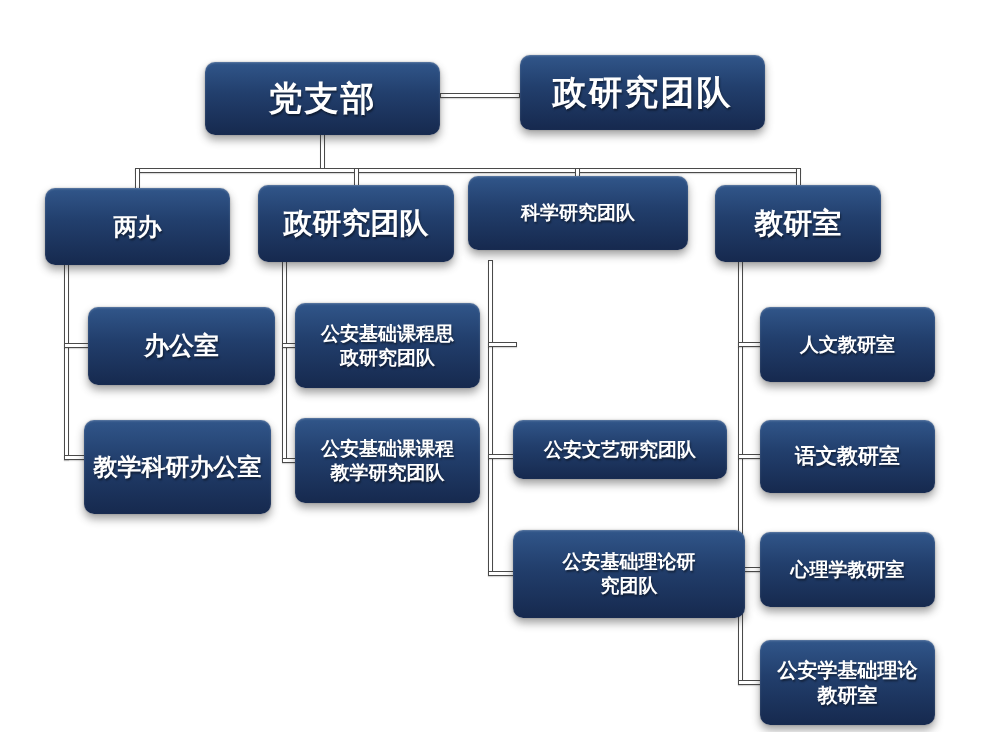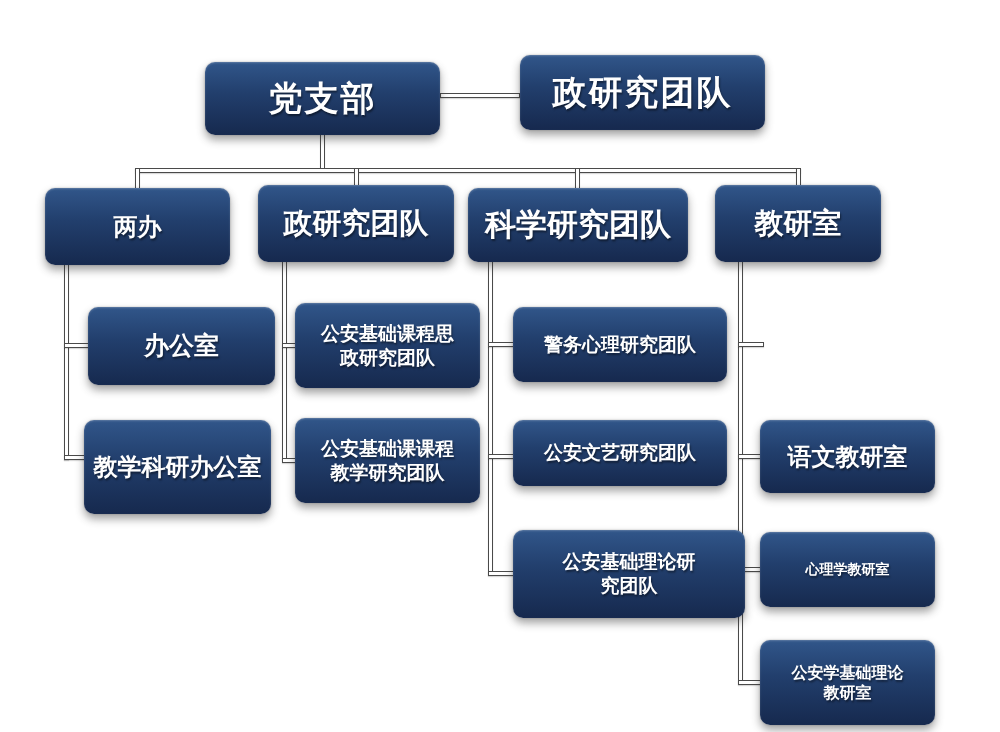--- a/index.html
+++ b/index.html
@@ -83,21 +83,21 @@
   <div class="node lvl1" style="left:520px;top:55px;width:245px;height:75px;font-size:34px">
     <span class="label">政研究团队</span>
   </div>
 
   <div class="node" style="left:45px;top:188px;width:185px;height:77px;font-size:24px">
     <span class="label">两办</span>
   </div>
   <div class="node" style="left:258px;top:185px;width:196px;height:77px;font-size:29px">
     <span class="label">政研究团队</span>
   </div>
-  <div class="node" style="left:468px;top:188px;width:220px;height:74px;font-size:31px">
+  <div class="node" style="left:468px;top:176px;width:220px;height:74px;font-size:19px">
     <span class="label">科学研究团队</span>
   </div>
   <div class="node" style="left:715px;top:185px;width:166px;height:77px;font-size:29px">
     <span class="label">教研室</span>
   </div>
 
   <div class="node" style="left:88px;top:307px;width:187px;height:78px;font-size:25px">
     <span class="label">办公室</span>
   </div>
   <div class="node" style="left:84px;top:420px;width:187px;height:94px;font-size:24px">
@@ -106,35 +106,35 @@
 
   <div class="node" style="left:295px;top:303px;width:185px;height:85px;font-size:19px">
     <span class="label">公安基础课程思
 政研究团队</span>
   </div>
   <div class="node" style="left:295px;top:418px;width:185px;height:85px;font-size:19px">
     <span class="label">公安基础课课程
 教学研究团队</span>
   </div>
 
-  <div class="node" style="left:513px;top:307px;width:214px;height:75px;font-size:19px">
-    <span class="label">警务心理研究团队</span>
-  </div>
-  <div class="node" style="left:513px;top:420px;width:214px;height:66px;font-size:19px">
+  <div class="node" style="left:513px;top:420px;width:214px;height:59px;font-size:19px">
     <span class="label">公安文艺研究团队</span>
   </div>
   <div class="node" style="left:513px;top:530px;width:232px;height:88px;font-size:19px">
     <span class="label">公安基础理论研
 究团队</span>
   </div>
 
-  <div class="node" style="left:760px;top:420px;width:175px;height:73px;font-size:24px">
+  <div class="node" style="left:760px;top:307px;width:175px;height:75px;font-size:19px">
+    <span class="label">人文教研室</span>
+  </div>
+  <div class="node" style="left:760px;top:420px;width:175px;height:73px;font-size:21px">
     <span class="label">语文教研室</span>
   </div>
-  <div class="node" style="left:760px;top:532px;width:175px;height:75px;font-size:14px">
+  <div class="node" style="left:760px;top:532px;width:175px;height:75px;font-size:19px">
     <span class="label">心理学教研室</span>
   </div>
-  <div class="node" style="left:760px;top:640px;width:175px;height:85px;font-size:16px">
+  <div class="node" style="left:760px;top:640px;width:175px;height:85px;font-size:20px">
     <span class="label">公安学基础理论
 教研室</span>
   </div>
 
 </div>
 
 </body></html>

